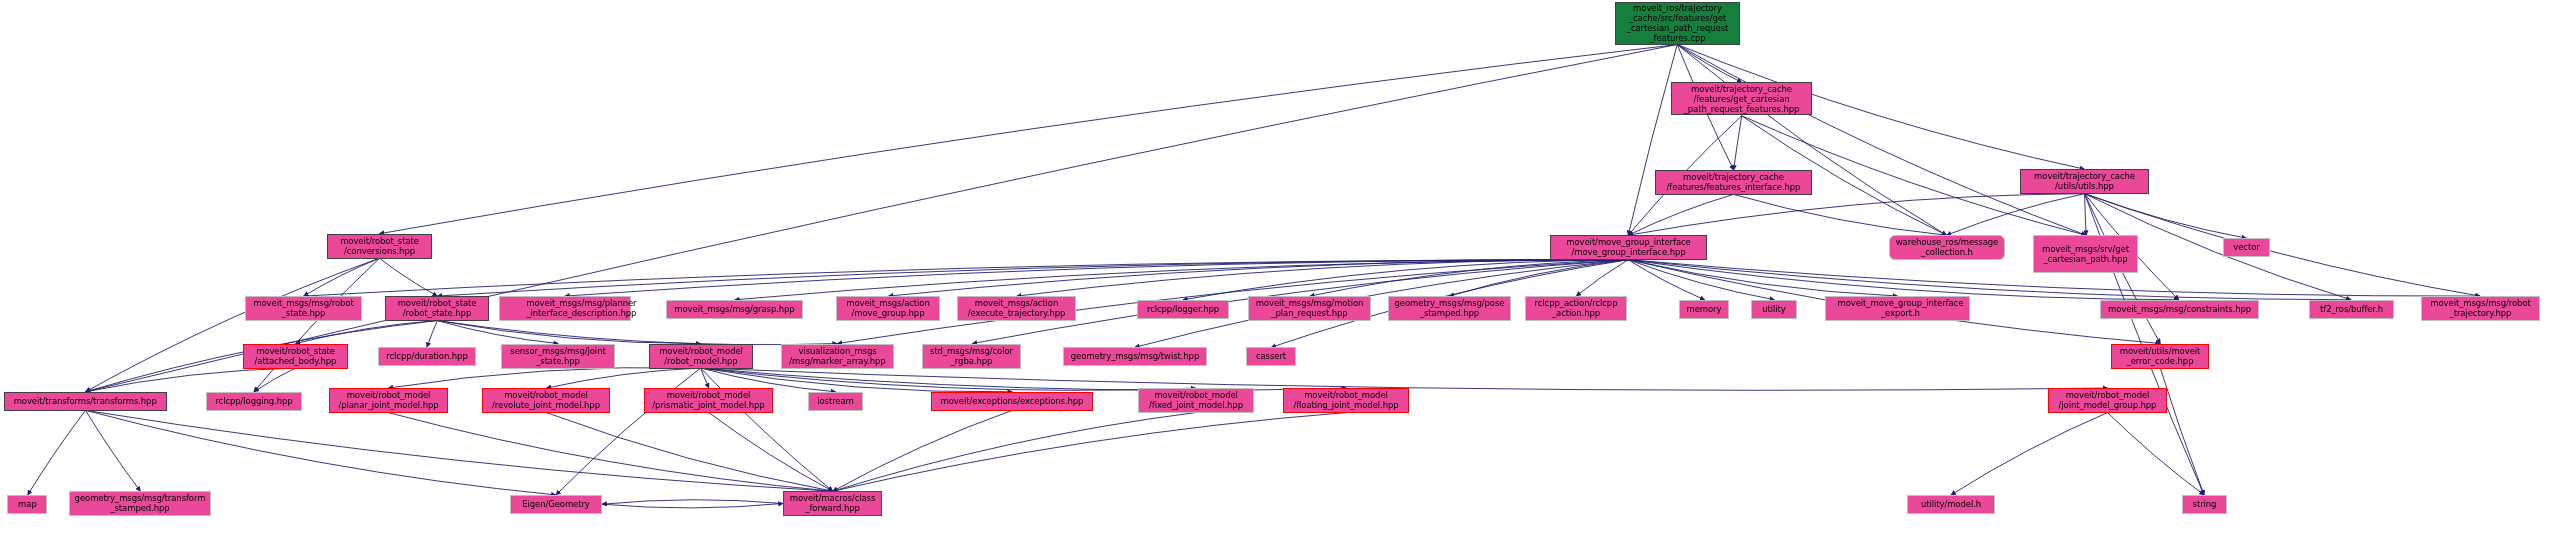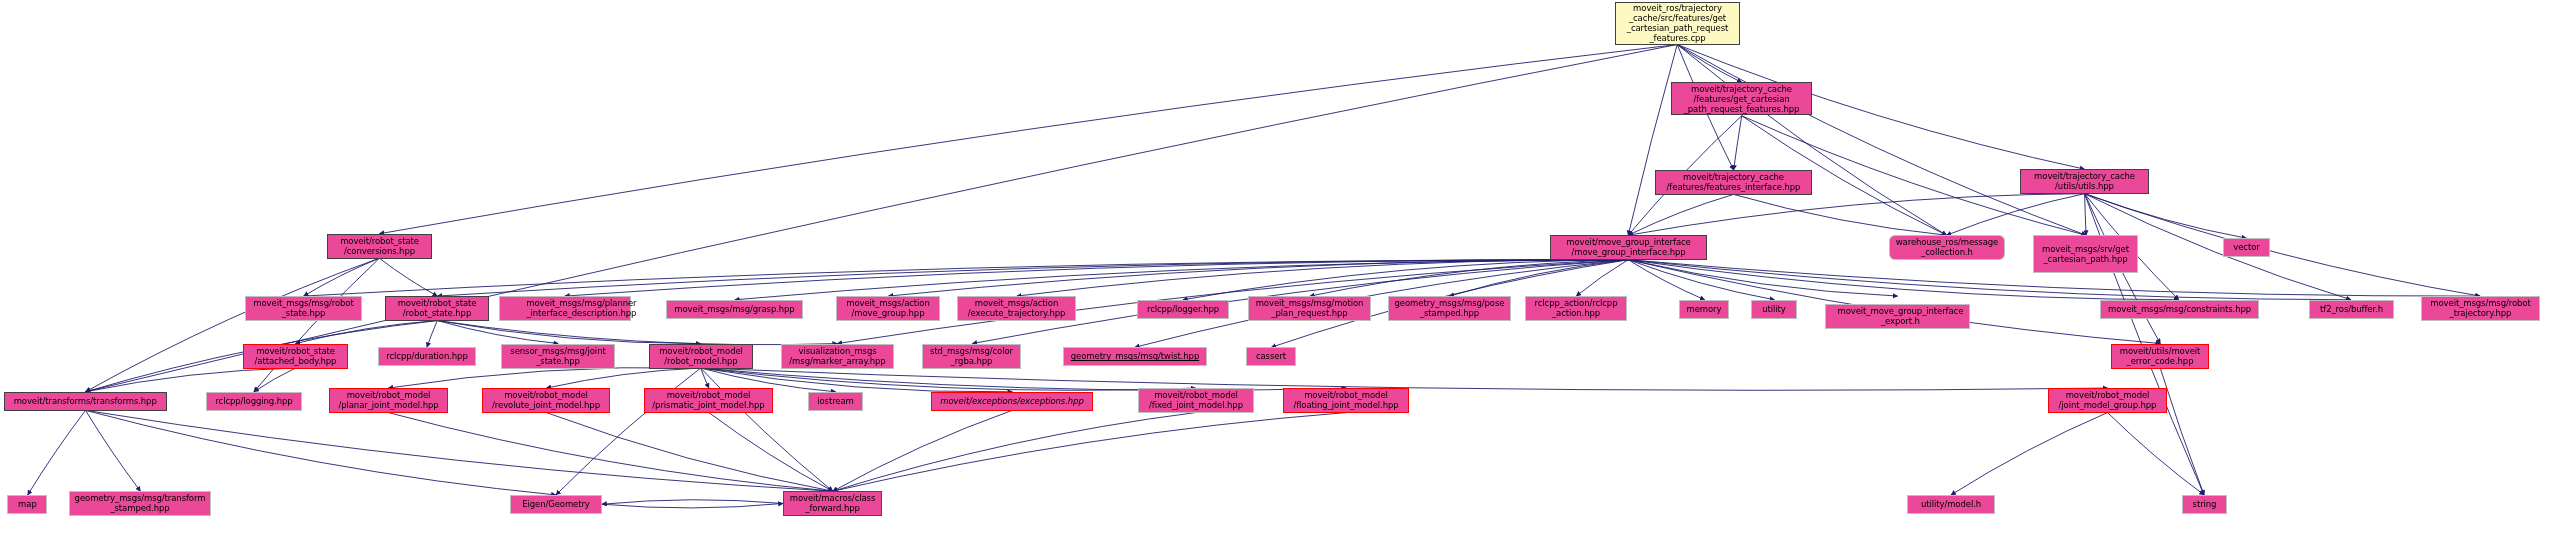--- a/index.html
+++ b/index.html
@@ -28,21 +28,21 @@
     border: 0.7px solid #bfbfbf;
     color: #000000;
     font-size: 8.5px;
     line-height: 10px;
     letter-spacing: -0.1px;
     white-space: pre-line;
     padding: 0.7px 2.2px;
     z-index: 5;
   }
   .node.root {
-    background: #fef9c3;
+    background: #15803d;
     border: 0.7px solid #404040;
   }
   .node.strong { border: 0.7px solid #404040; }
   .node.red { border: 0.7px solid #ff0000; }
 </style>
 </head>
 <body>
 
 <div id="graph">
   <svg id="edges" xmlns="http://www.w3.org/2000/svg" viewBox="0 0 3471 721" width="2576" height="535">
@@ -169,51 +169,51 @@
 /execute_trajectory.hpp</div>
       <div class="node " style="left: 1137px; top: 300px; width: 92px; height: 18.6px;">rclcpp/logger.hpp</div>
       <div class="node " style="left: 1248px; top: 296px; width: 123px; height: 24.5px;">moveit_msgs/msg/motion
 _plan_request.hpp</div>
       <div class="node " style="left: 1388px; top: 296px; width: 123px; height: 24.5px;">geometry_msgs/msg/pose
 _stamped.hpp</div>
       <div class="node " style="left: 1525px; top: 296px; width: 102px; height: 24.5px;">rclcpp_action/rclcpp
 _action.hpp</div>
       <div class="node " style="left: 1679px; top: 300px; width: 50px; height: 18.6px;">memory</div>
       <div class="node " style="left: 1751px; top: 300px; width: 46px; height: 18.6px;">utility</div>
-      <div class="node " style="left: 1825px; top: 304px; width: 145px; height: 24.5px; padding-left: 8px;">moveit_move_group_interface
+      <div class="node " style="left: 1825px; top: 296px; width: 145px; height: 24.5px; padding-left: 8px;">moveit_move_group_interface
 _export.h</div>
       <div class="node " style="left: 2100px; top: 300px; width: 159px; height: 18.6px;">moveit_msgs/msg/constraints.hpp</div>
       <div class="node " style="left: 2309px; top: 300px; width: 85px; height: 18.6px;">tf2_ros/buffer.h</div>
       <div class="node " style="left: 2421px; top: 296px; width: 119px; height: 24.5px;">moveit_msgs/msg/robot
 _trajectory.hpp</div>
       <div class="node red" style="left: 243px; top: 344px; width: 105px; height: 24.5px;">moveit/robot_state
 /attached_body.hpp</div>
       <div class="node " style="left: 378px; top: 347px; width: 98px; height: 18.6px;">rclcpp/duration.hpp</div>
       <div class="node " style="left: 501px; top: 344px; width: 114px; height: 24.5px;">sensor_msgs/msg/joint
 _state.hpp</div>
       <div class="node strong" style="left: 649px; top: 344px; width: 104px; height: 24.5px;">moveit/robot_model
 /robot_model.hpp</div>
       <div class="node " style="left: 781px; top: 344px; width: 113px; height: 24.5px;">visualization_msgs
 /msg/marker_array.hpp</div>
       <div class="node " style="left: 922px; top: 344px; width: 99px; height: 24.5px;">std_msgs/msg/color
 _rgba.hpp</div>
-      <div class="node " style="left: 1063px; top: 347px; width: 144px; height: 18.6px; text-decoration: underline;">geometry_msgs/msg/twist.hpp</div>
+      <div class="node " style="left: 1063px; top: 347px; width: 144px; height: 18.6px;">geometry_msgs/msg/twist.hpp</div>
       <div class="node " style="left: 1246px; top: 347px; width: 50px; height: 18.6px;">cassert</div>
       <div class="node red" style="left: 2111px; top: 344px; width: 98px; height: 24.5px;">moveit/utils/moveit
 _error_code.hpp</div>
       <div class="node strong" style="left: 3.7px; top: 392px; width: 163px; height: 18.6px;">moveit/transforms/transforms.hpp</div>
       <div class="node " style="left: 206px; top: 392px; width: 96px; height: 18.6px;">rclcpp/logging.hpp</div>
       <div class="node red" style="left: 329px; top: 388px; width: 119px; height: 24.5px;">moveit/robot_model
 /planar_joint_model.hpp</div>
       <div class="node red" style="left: 482px; top: 388px; width: 128px; height: 24.5px;">moveit/robot_model
 /revolute_joint_model.hpp</div>
       <div class="node red" style="left: 644px; top: 388px; width: 129px; height: 24.5px;">moveit/robot_model
 /prismatic_joint_model.hpp</div>
       <div class="node " style="left: 808px; top: 392px; width: 55px; height: 18.6px;">iostream</div>
-      <div class="node red" style="left: 931px; top: 392px; width: 162px; height: 18.6px; font-style: italic;">moveit/exceptions/exceptions.hpp</div>
+      <div class="node red" style="left: 931px; top: 392px; width: 162px; height: 18.6px;">moveit/exceptions/exceptions.hpp</div>
       <div class="node " style="left: 1138px; top: 388px; width: 116px; height: 24.5px;">moveit/robot_model
 /fixed_joint_model.hpp</div>
       <div class="node red" style="left: 1283px; top: 388px; width: 126px; height: 24.5px;">moveit/robot_model
 /floating_joint_model.hpp</div>
       <div class="node red" style="left: 2048px; top: 388px; width: 119px; height: 24.5px;">moveit/robot_model
 /joint_model_group.hpp</div>
       <div class="node " style="left: 7.4px; top: 495px; width: 40px; height: 18.6px;">map</div>
       <div class="node " style="left: 69px; top: 491px; width: 142px; height: 24.5px;">geometry_msgs/msg/transform
 _stamped.hpp</div>
       <div class="node " style="left: 510px; top: 495px; width: 92px; height: 18.6px;">Eigen/Geometry</div>

